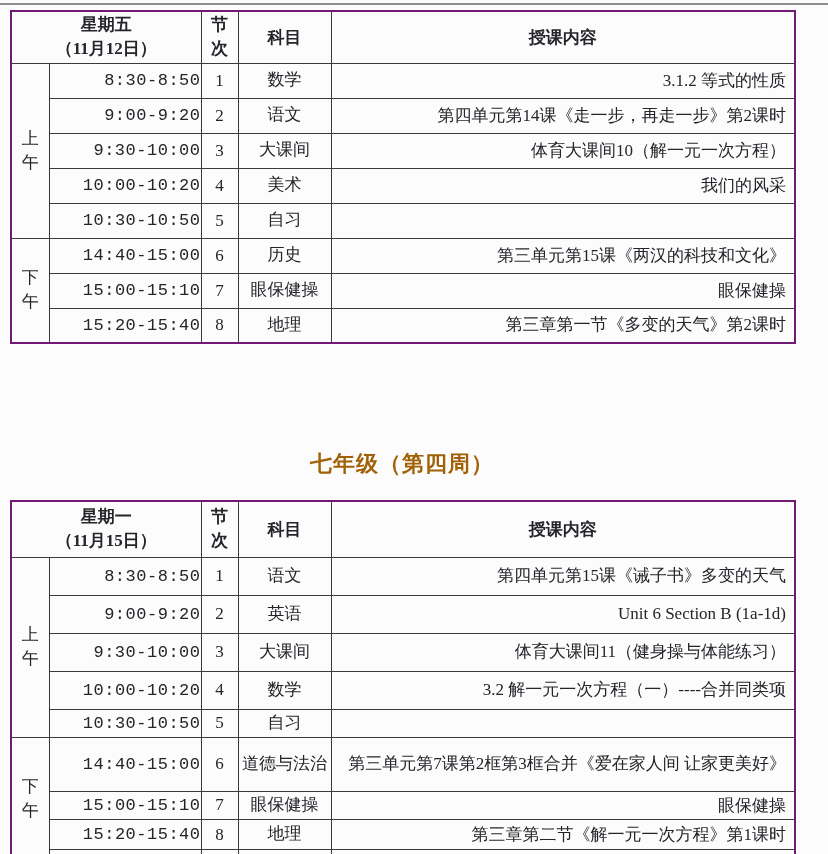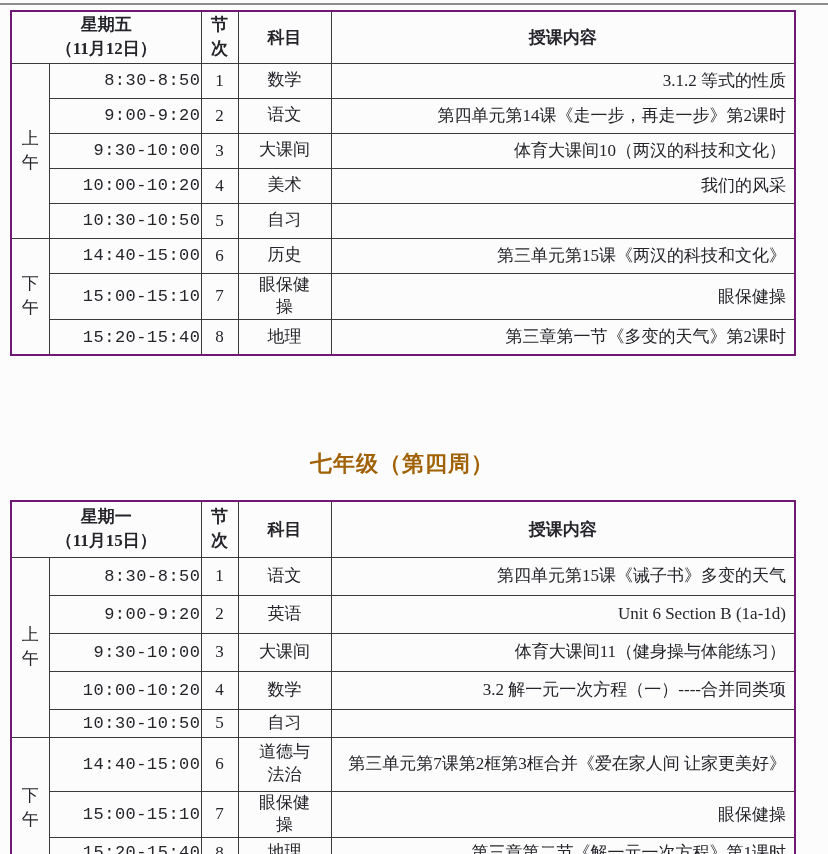--- a/index.html
+++ b/index.html
@@ -24,21 +24,21 @@
   table.t1, table.t2 { border:2px solid #701a75; }
   table.t1 { top:10px; }
   table.t2 { top:500px; }
   th { font-weight:bold; text-align:center; vertical-align:middle; }
   .hdr1 { height:52px; }
   .hdr2 { height:56px; }
   .daycell { line-height:1.45; font-size:17px; }
   td.session { text-align:center; vertical-align:middle; }
   td.time { padding-left:29px; text-align:right; vertical-align:middle; letter-spacing:.5px;font-family:Liberation Mono, monospace; }
   td.period { text-align:center; vertical-align:middle; }
-  td.subject { text-align:center; vertical-align:middle; padding:0 20px; line-height:1.35; }
+  td.subject { text-align:center; vertical-align:middle; padding:0 3px; line-height:1.35; }
   td.content { padding:2px 8px; text-align:right; vertical-align:middle; line-height:1.4; }
   .stack { display:inline-block; width:1.08em; word-break:break-all; line-height:1.4; text-align:center; }
   tr.h35 { height:35px; } tr.h38 { height:38px; } tr.h28 { height:28px; }
   tr.h54 { height:54px; } tr.h30 { height:30px; } tr.h12 { height:12px; }
   table.detached { top:374px; }
   table.detached td { border-top:none; }
   table.detached tr { height:37px; }
   table.detached td.content { border:1.5px solid #3a3a3a; }
   .title {
     position:absolute; left:10px; top:449px; width:784px;
@@ -82,21 +82,21 @@
       <tr class="h35">
         <td class="time">9:00-9:20</td>
         <td class="period">2</td>
         <td class="subject">语文</td>
         <td class="content">第四单元第14课《走一步，再走一步》第2课时</td>
       </tr>
       <tr class="h35">
         <td class="time">9:30-10:00</td>
         <td class="period">3</td>
         <td class="subject">大课间</td>
-        <td class="content">体育大课间10（两汉的科技和文化）</td>
+        <td class="content">体育大课间10（解一元一次方程）</td>
       </tr>
       <tr class="h35">
         <td class="time">10:00-10:20</td>
         <td class="period">4</td>
         <td class="subject">美术</td>
         <td class="content">我们的风采</td>
       </tr>
       <tr class="h35">
         <td class="time">10:30-10:50</td>
         <td class="period">5</td>

